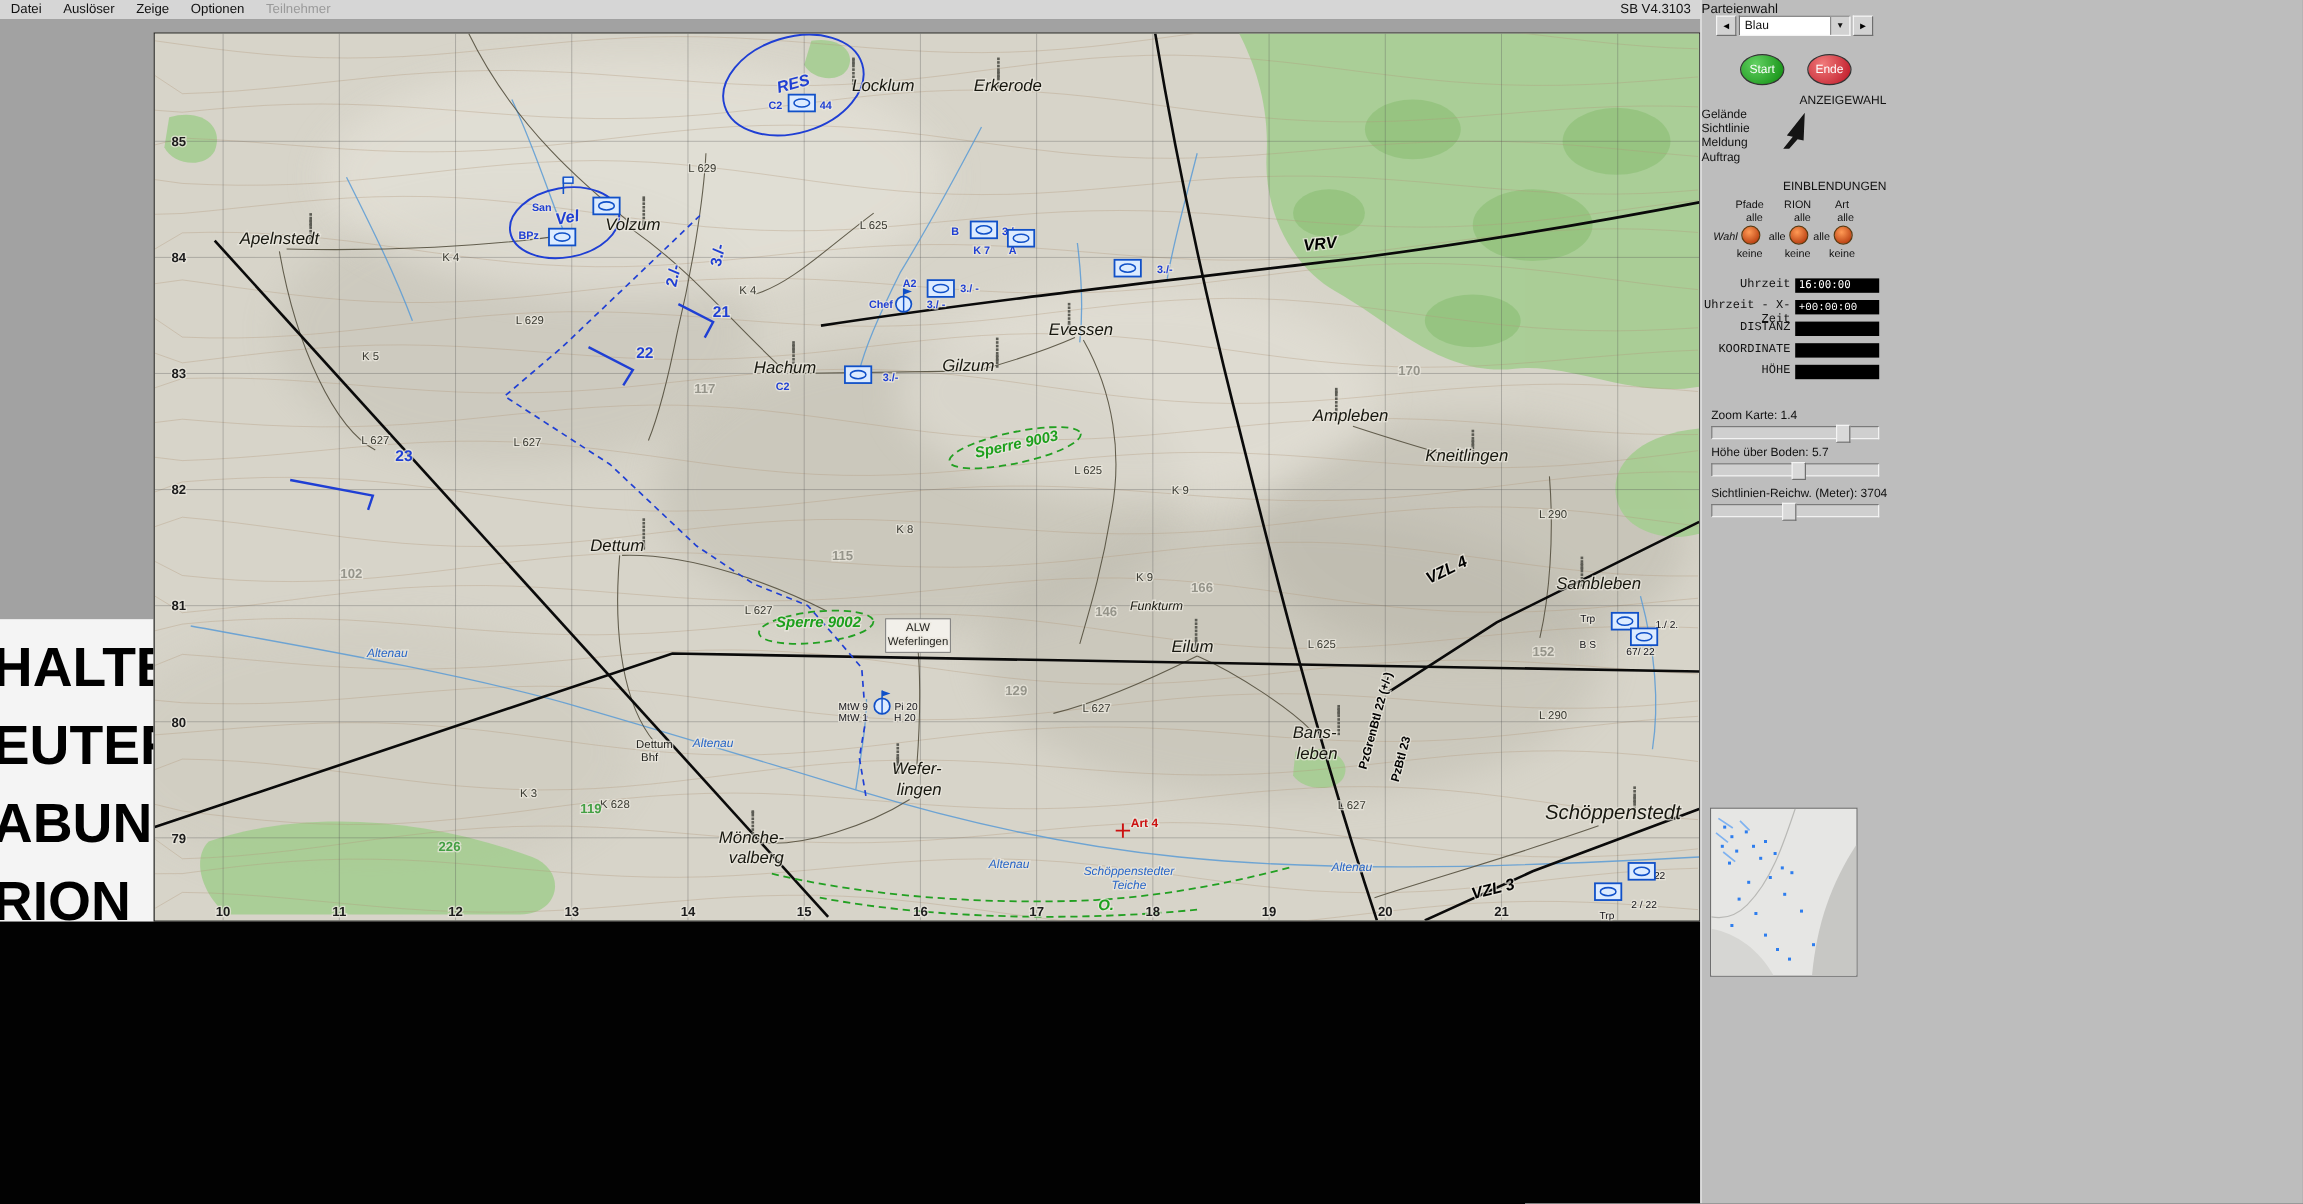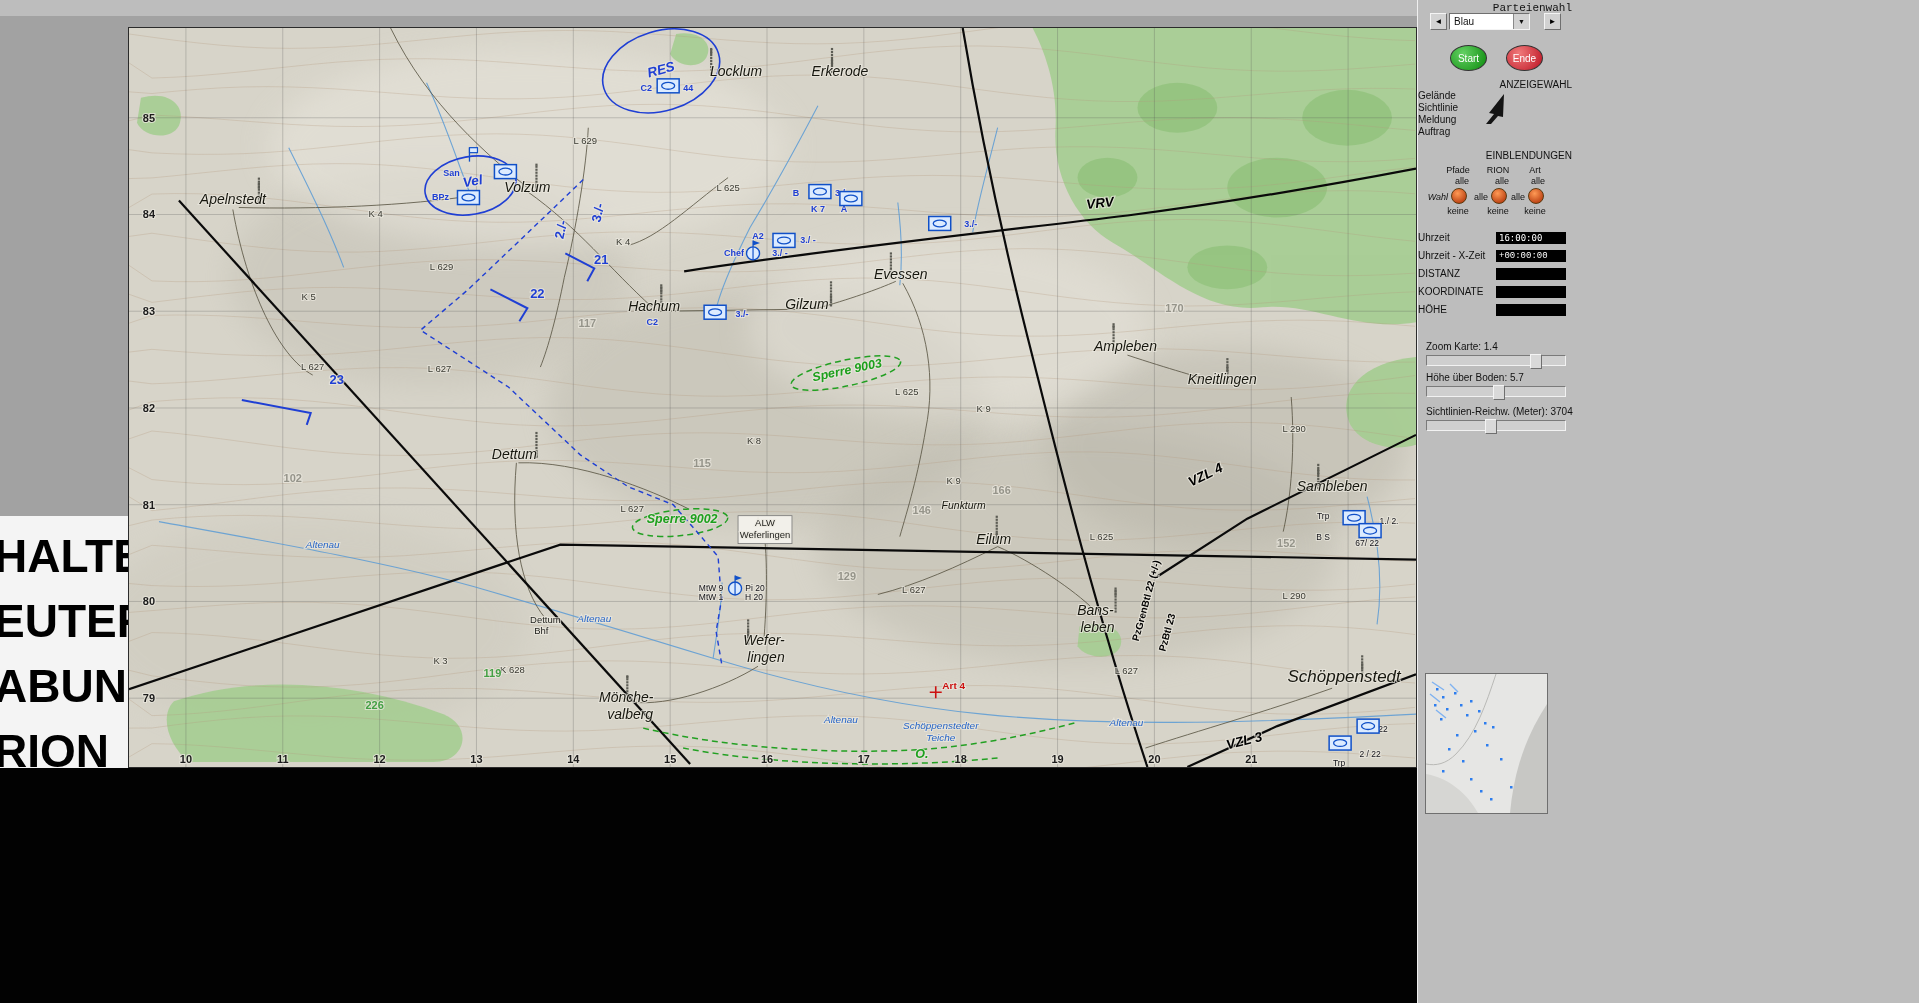--- a/index.html
+++ b/index.html
@@ -44,55 +44,63 @@
   .t-sperre{font-size:12.5px;font-weight:bold;font-style:italic;fill:#1da01d;stroke-width:1.5px;}
   .t-red{font-size:10px;font-weight:bold;fill:#cc1111;stroke-width:1.1px;}
   .t-bound{font-size:13.5px;font-weight:bold;font-style:italic;fill:#000;stroke-width:1.8px;}
   .t-bound-sm{font-size:10px;font-weight:bold;fill:#000;stroke-width:1.3px;}
   .t-grid{font-size:11px;font-weight:bold;fill:#1c1c1c;stroke-width:2px;}
 
   
   .panel{position:absolute;left:1417px;top:0;width:502px;height:1003px;background:#bdbdbd;
          border-left:1px solid #efefef;font-size:10px;color:#111;}
   .panel .abs{position:absolute;}
-  .p-title{width:154px;text-align:right;font-size:11px;font-family:Liberation Mono, monospace;}
+  .p-title{width:154px;text-align:left;font-size:11px;}
   .arrow-btn{width:17px;height:17px;padding:0;font-size:8px;line-height:15px;text-align:center;
              background:#d2d2d2;border:1px solid;border-color:#f4f4f4 #6f6f6f #6f6f6f #f4f4f4;cursor:pointer;}
-  .party-select{left:31px;top:13px;width:81px;height:17px;background:#fff;box-sizing:border-box;
+  .party-select{left:31px;top:13px;width:93px;height:17px;background:#fff;box-sizing:border-box;
                 border:1px solid;border-color:#6f6f6f #f4f4f4 #f4f4f4 #6f6f6f;display:flex;align-items:center;cursor:pointer;}
   .party-select .val{flex:1;padding-left:4px;font-size:10px;}
   .party-select .dd{width:15px;height:100%;background:#d2d2d2;border-left:1px solid #8a8a8a;
                     font-size:7px;display:flex;align-items:center;justify-content:center;}
   .start-btn,.ende-btn{position:absolute;width:37px;height:26px;border-radius:50%;color:#fff;
                        font-size:10px;border:1px solid #333;cursor:pointer;padding:0;}
   .start-btn{left:32px;top:45px;background:radial-gradient(circle at 35% 30%,#63d063,#0b8a0b);}
   .ende-btn{left:88px;top:45px;background:radial-gradient(circle at 35% 30%,#f07a7a,#bb1122);}
   .sec-title{width:154px;text-align:right;font-size:10px;}
   .anz-items{left:0;top:90px;width:62px;text-align:left;line-height:12px;font-size:10px;}
   .knob{position:absolute;width:14px;height:14px;border-radius:50%;border:1px solid #5a3a10;
         background:radial-gradient(circle at 40% 32%,#ff9a55,#a82800);cursor:pointer;}
   .einb-lbl{position:absolute;font-size:9px;}
-  .fld-label{position:absolute;width:74px;font-size:10px;}
+  .fld-label{position:absolute;width:74px;text-align:right;font-size:10px;font-family:Liberation Mono, monospace;}
   .fld-value{position:absolute;left:78px;width:70px;height:12px;background:#000;color:#fff;
              font-family:"DejaVu Sans Mono",monospace;font-size:9px;line-height:12px;padding-left:3px;box-sizing:border-box;}
   .slider-label{position:absolute;left:8px;font-size:10px;white-space:nowrap;}
   .slider-track{position:absolute;left:8px;width:140px;height:11px;background:#cfcfcf;box-sizing:border-box;
                 border:1px solid;border-color:#7a7a7a #f2f2f2 #f2f2f2 #7a7a7a;cursor:pointer;}
   .slider-thumb{position:absolute;top:-2px;width:10px;height:13px;background:#d9d9d9;
                 border:1px solid;border-color:#f4f4f4 #6f6f6f #6f6f6f #f4f4f4;cursor:grab;}
   .minimap{position:absolute;left:7px;top:673px;width:121px;height:139px;border:1px solid #6f6f6f;
            background:#e3e3e1;cursor:crosshair;}
   .minimap svg{display:block;width:100%;height:100%;}
   .cursor-icon{position:absolute;left:64px;top:93px;}
 </style>
 </head>
 <body>
 
 <div class="app">
 
+  <div class="menubar">
+    <div class="mitem">Datei</div>
+    <div class="mitem">Auslöser</div>
+    <div class="mitem">Zeige</div>
+    <div class="mitem">Optionen</div>
+    <div class="mitem disabled">Teilnehmer</div>
+    <div class="version">SB V4.3103</div>
+  </div>
 
   <div class="top-band"></div>
   <div class="left-strip-gray"></div>
 
   <div class="left-strip-white">
     <div class="words">
       <div class="bigword">HALTER</div>
       <div class="bigword">EUTER</div>
       <div class="bigword">ABUND</div>
       <div class="bigword">RION</div>

